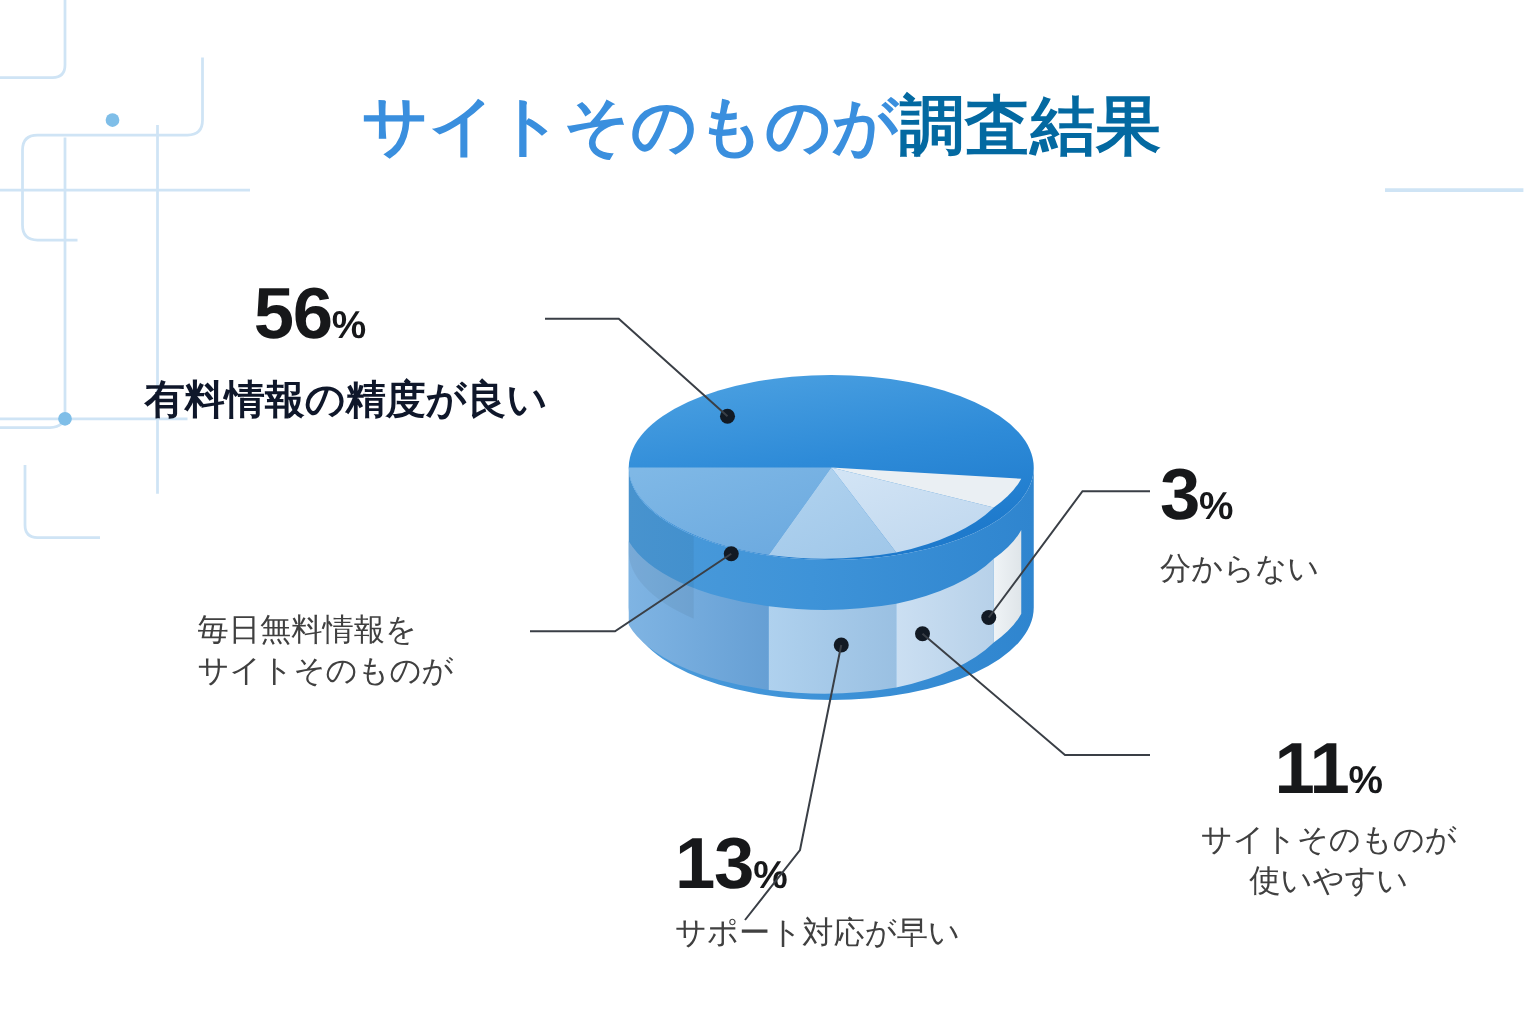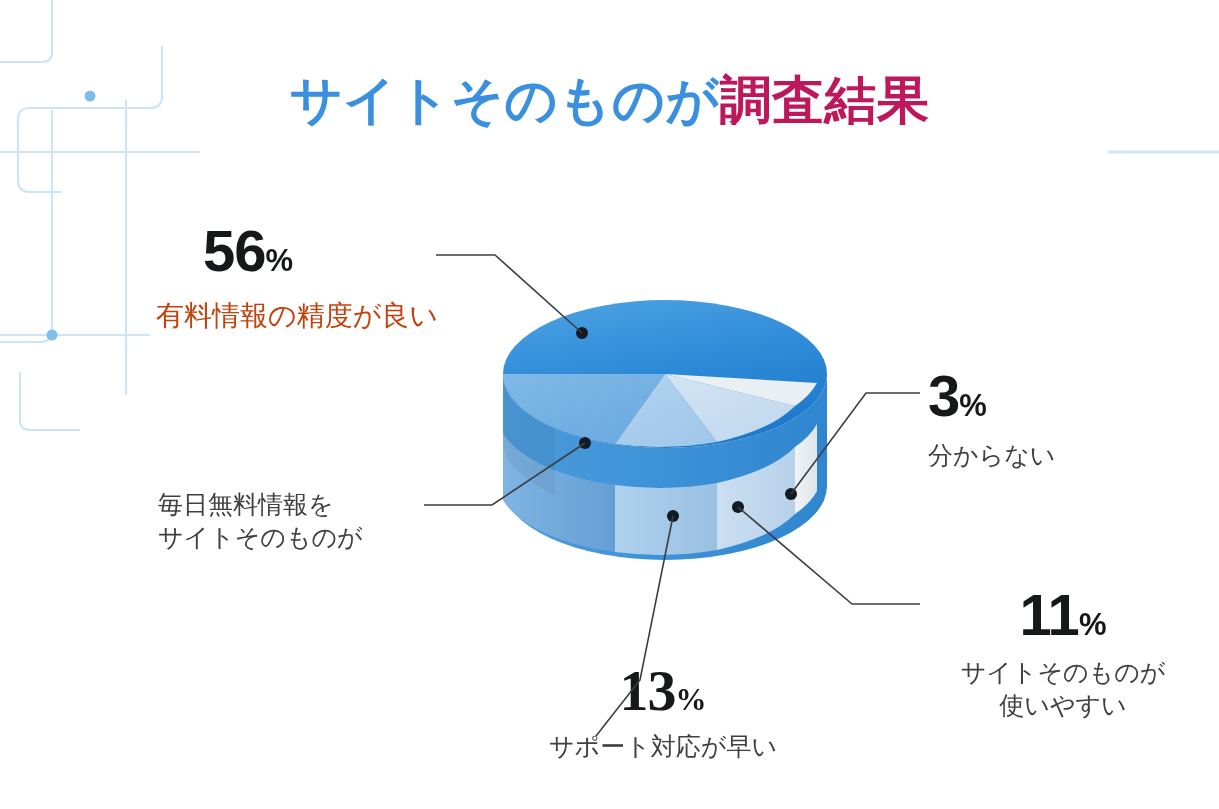--- a/index.html
+++ b/index.html
@@ -15,48 +15,48 @@
   #decor { position:absolute; left:0; top:0; width:1219px; height:809px; pointer-events:none; }
 
   
   #title {
     position:absolute; left:0; top:66px; width:1219px;
     text-align:center;
     font-size:52px; font-weight:bold; letter-spacing:0.5px;
     white-space:nowrap;
   }
   #title .t-blue  { color:#3A8FDE; }
-  #title .t-black { color:#be185d; }
+  #title .t-black { color:#0369a1; }
 
   
   #chart { position:absolute; left:495px; top:248px; width:340px; height:372px; }
 
   
   .callout { position:absolute; }
   .pct {
     font-weight:bold; color:#17181A;
     font-size:58px; line-height:1;
     white-space:nowrap; letter-spacing:-1px;
   }
   .pct .sign { font-size:31px; letter-spacing:0; }
   .desc {
     color:#404040; font-size:25px; line-height:1.32;
     white-space:pre-line;
   }
-  .desc.strong { font-weight:normal; font-size:28px; color:#c2410c; }
+  .desc.strong { font-weight:bold; font-size:32px; color:#0f172a; }
 
   
   #c56 { left:58px;  top:222px; width:380px; text-align:right; }
   #c56 .pct { text-align:center; }
   #c56 .desc { margin-top:18px; text-align:right; }
 
   #c17 { left:150px; top:468px; width:270px; text-align:right; }
   #c17 .desc { margin-top:20px; text-align:left; padding-left:8px; }
 
-  #c13 { left:513px; top:662px; width:300px; text-align:center;font-family:Liberation Serif, serif; }
+  #c13 { left:540px; top:662px; width:300px; text-align:left; }
   #c13 .desc { margin-top:10px; }
 
   #c3  { left:928px; top:367px; width:270px; text-align:left; }
   #c3 .desc { margin-top:14px; }
 
   #c11 { left:928px; top:586px; width:270px; text-align:center; }
   #c11 .desc { margin-top:12px; }
 </style>
 </head>
 <body>

